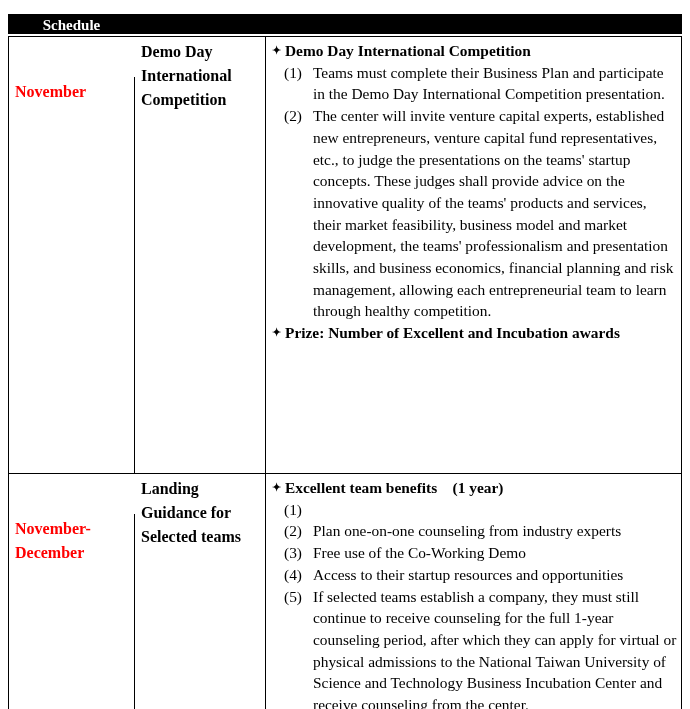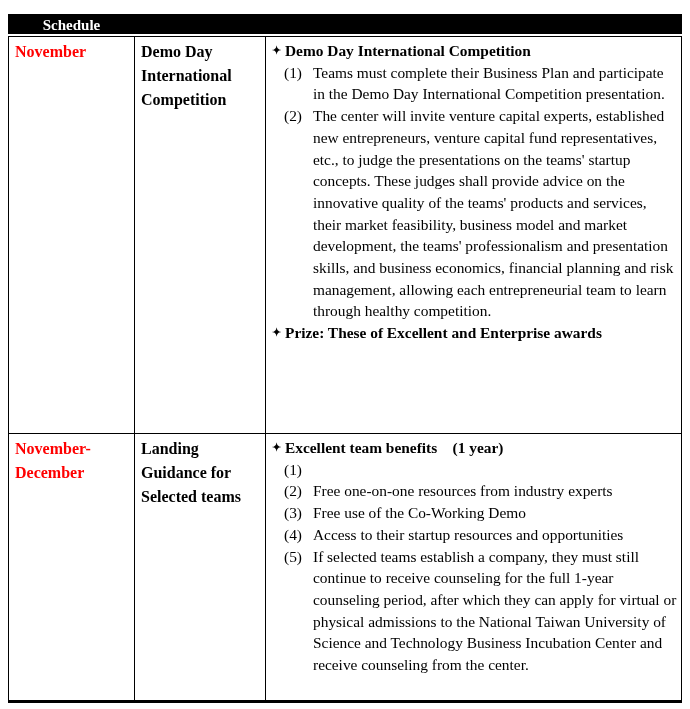--- a/index.html
+++ b/index.html
@@ -40,21 +40,21 @@
   .cell {
     padding: 3px 6px;
     overflow: hidden;
   }
   .cell-schedule, .cell-topic {
     border-right: 1px solid var(--border, #000);
     font-weight: bold;
     font-size: 16px;
     line-height: 24px;
   }
-  .cell-schedule { color: var(--accent-red, #f00); }
+  .cell-schedule { color: var(--accent-red, #f00); margin-top: 40px; }
   .cell-content {
     font-size: 15.4px;
     line-height: 21.7px;
     padding-right: 4px;
   }
   .row-0 .cell { min-height: 396px; }
   .row-1 .cell { min-height: 266px; }
   .bullet-line { display: flex; font-weight: bold; }
   .bullet-glyph {
     flex: none;
@@ -93,21 +93,21 @@
           <span class="num-text">Teams must complete their Business Plan and participate in the Demo Day International Competition presentation.</span>
         </div>
 
         <div class="num-line">
           <span class="num-marker">(2)</span>
           <span class="num-text">The center will invite venture capital experts, established new entrepreneurs, venture capital fund representatives, etc., to judge the presentations on the teams' startup concepts. These judges shall provide advice on the innovative quality of the teams' products and services, their market feasibility, business model and market development, the teams' professionalism and presentation skills, and business economics, financial planning and risk management, allowing each entrepreneurial team to learn through healthy competition.</span>
         </div>
 
         <div class="bullet-line">
           <span class="bullet-glyph">✦</span>
-          <span class="bullet-text">Prize: These of Excellent and Enterprise awards</span>
+          <span class="bullet-text">Prize: Number of Excellent and Incubation awards</span>
         </div>
 
       </div>
     </div>
 
     <div class="trow row-1">
       <div class="cell cell-schedule">November-December</div>
       <div class="cell cell-topic">Landing Guidance for Selected teams</div>
       <div class="cell cell-content">
 
@@ -115,21 +115,21 @@
           <span class="bullet-glyph">✦</span>
           <span class="bullet-text">Excellent team benefits&nbsp;&nbsp;&nbsp;&nbsp;(1 year)</span>
         </div>
 
         <div class="num-line">
           <span class="num-marker">(1)</span>
         </div>
 
         <div class="num-line">
           <span class="num-marker">(2)</span>
-          <span class="num-text">Free one-on-one resources from industry experts</span>
+          <span class="num-text">Plan one-on-one counseling from industry experts</span>
         </div>
 
         <div class="num-line">
           <span class="num-marker">(3)</span>
           <span class="num-text">Free use of the Co-Working Demo</span>
         </div>
 
         <div class="num-line">
           <span class="num-marker">(4)</span>
           <span class="num-text">Access to their startup resources and opportunities</span>

